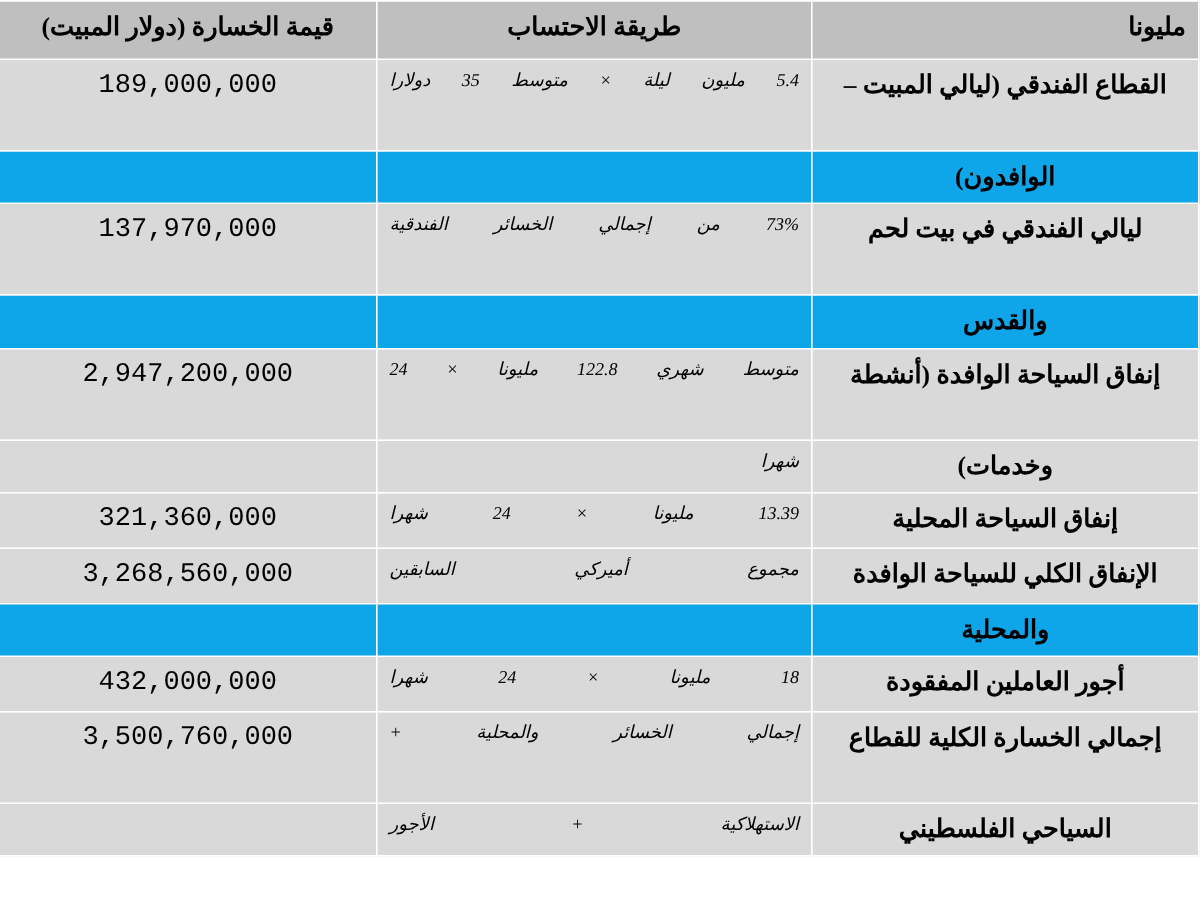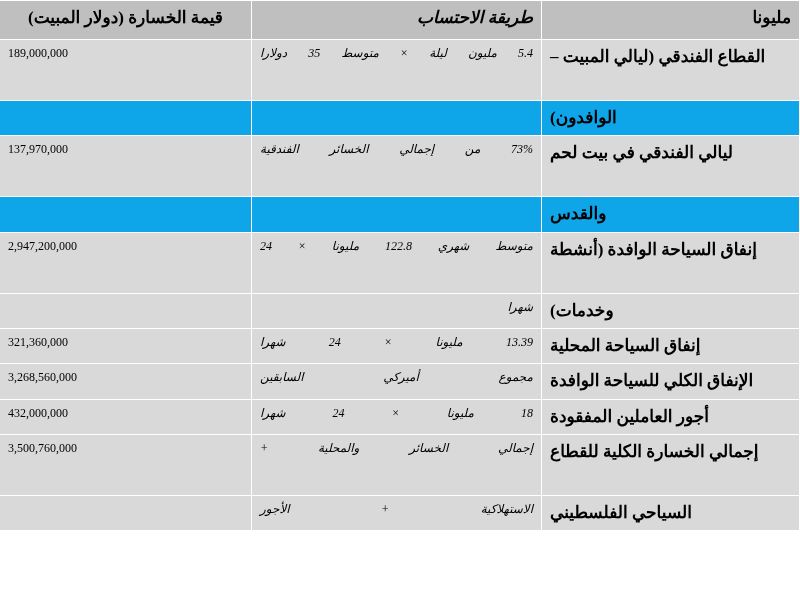--- a/index.html
+++ b/index.html
@@ -34,43 +34,44 @@
 
   thead th {
     background: #bfbfbf;
     font-weight: bold;
     font-size: 17px;
     height: 30px;
     padding-top: 3px;
     padding-bottom: 3px;
   }
   thead th.h-item { text-align: right; }
-  thead th.h-method { text-align: right; font-style: italic; }
+  thead th.h-method { text-align: center; }
   thead th.h-value { text-align: center; }
 
   tbody tr.shade td { background: #d9d9d9; }
   tbody tr.plain td { background: #0ea5e9; }
 
   td.cell-item {
-    text-align: left;
+    text-align: center;
     font-weight: bold;
     font-size: 17px;
   }
   td.cell-method {
     text-align: justify;
     text-align-last: justify;
     font-size: 12px;
     font-style: italic;
   }
   td.cell-value {
-    text-align: left;
-    font-size: 12px;
+    text-align: center;
+    font-size: 18px;
     direction: ltr;
     unicode-bidi: embed;
     padding-left: 14px;
+    font-family: Liberation Mono, monospace;
   }
   td.tall { height: 52px; }
   td.short { height: 26px; }
 </style>
 </head>
 <body>
 
 <table class="loss-table">
   <colgroup>
     <col class="c-item">
@@ -123,20 +124,25 @@
       <td class="cell-item">إنفاق السياحة المحلية</td>
       <td class="cell-method">13.39 مليونا × 24 شهرا</td>
       <td class="cell-value">321,360,000</td>
     </tr>
 
     <tr class="shade">
       <td class="cell-item">الإنفاق الكلي للسياحة الوافدة</td>
       <td class="cell-method">مجموع أميركي السابقين</td>
       <td class="cell-value">3,268,560,000</td>
     </tr>
+    <tr class="plain">
+      <td class="cell-item short">والمحلية</td>
+      <td class="cell-method short"></td>
+      <td class="cell-value short"></td>
+    </tr>
 
     <tr class="shade">
       <td class="cell-item">أجور العاملين المفقودة</td>
       <td class="cell-method">18 مليونا × 24 شهرا</td>
       <td class="cell-value">432,000,000</td>
     </tr>
 
     <tr class="shade">
       <td class="cell-item tall">إجمالي الخسارة الكلية للقطاع</td>
       <td class="cell-method tall">إجمالي الخسائر والمحلية +</td>

